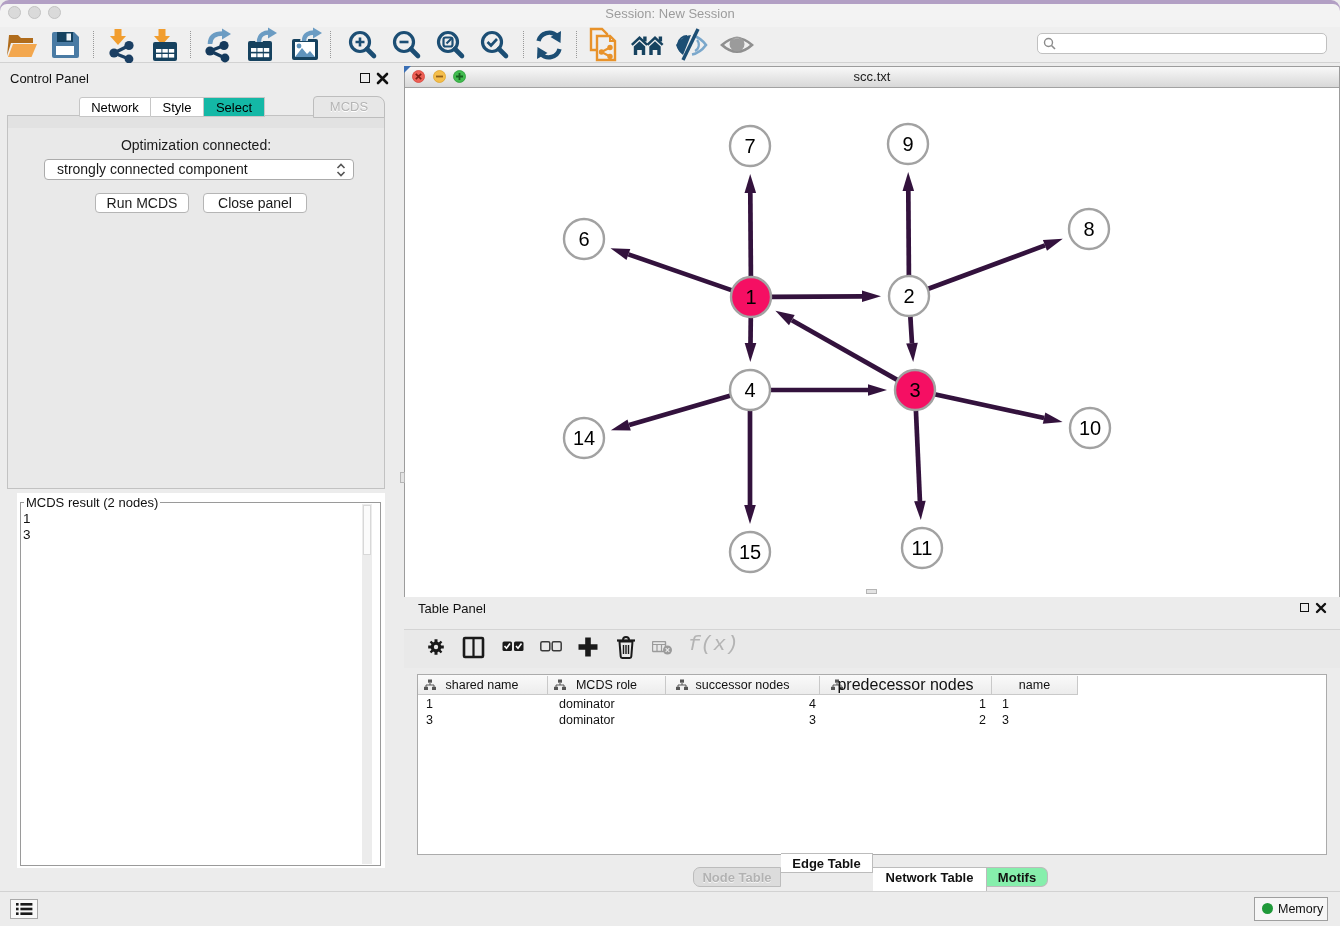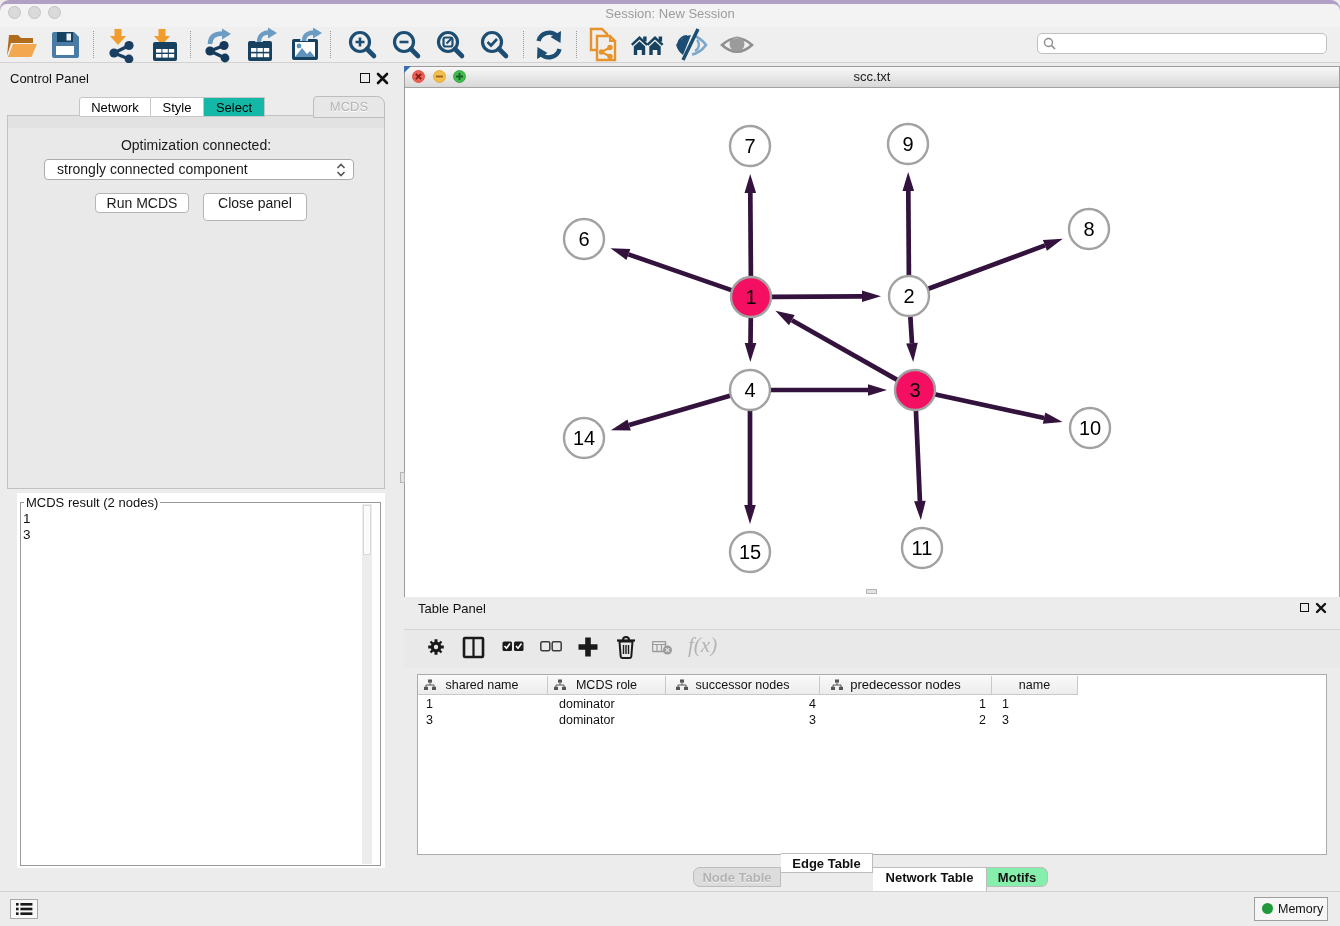--- a/index.html
+++ b/index.html
@@ -191,21 +191,21 @@
 <div class="abs" style="left:204px;top:97px;width:61px;height:20px;background:#14b8a6;border:1px solid #c6c6c6;border-left:none;font-size:13px;text-align:center;line-height:19px;">Select</div>
 <div class="abs" style="left:265px;top:96px;width:72px;height:22px;background:#e7e7e7;border:1px solid #bdbdbd;border-radius:4px 8px 0 0;font-size:13px;text-align:center;line-height:20px;color:#b4b4b4;text-shadow:0 1px 0 #fff;margin-left:48px;">MCDS</div>
 
 <div class="abs" style="left:7px;top:137px;width:378px;text-align:center;font-size:14px;color:#1a1a1a;">Optimization connected:</div>
 <div class="abs" style="left:44px;top:159px;width:310px;height:21px;background:#fff;border:1px solid #ababab;border-radius:4px;font-size:14px;line-height:19px;padding-left:12px;color:#1a1a1a;">strongly connected component
 <svg class="abs" style="right:6px;top:3px;" width="12" height="14" viewBox="0 0 12 14">
       <path d="M2.5 5 L6 1.5 L9.5 5" fill="none" stroke="#555" stroke-width="1.6"></path>
       <path d="M2.5 9 L6 12.5 L9.5 9" fill="none" stroke="#555" stroke-width="1.6"></path>
     </svg></div>
 <div class="abs" style="left:95px;top:193px;width:94px;height:20px;background:#fff;border:1px solid #b5b5b5;border-radius:4px;font-size:14px;text-align:center;line-height:18px;color:#1a1a1a;">Run MCDS</div>
-<div class="abs" style="left:203px;top:193px;width:104px;height:28px;background:#fff;border:1px solid #b5b5b5;border-radius:4px;font-size:14px;text-align:center;line-height:18px;color:#1a1a1a;">Close panel</div>
+<div class="abs" style="left:203px;top:193px;width:104px;height:20px;background:#fff;border:1px solid #b5b5b5;border-radius:4px;font-size:14px;text-align:center;line-height:18px;color:#1a1a1a;">Close panel</div>
 
 <div class="abs" style="left:17px;top:493px;width:368px;height:375px;background:#fff;"></div>
 <div class="abs" style="left:20px;top:502px;width:361px;height:364px;border:1px solid #9a9a9a;"></div>
 <div class="abs" style="left:24px;top:495px;background:#fff;padding:0 2px;font-size:13px;color:#111;">MCDS result (2 nodes)</div>
 <div class="abs" style="left:362px;top:504px;width:10px;height:360px;background:#ececec;"></div>
 <div class="abs" style="left:363px;top:505px;width:8px;height:50px;background:#fbfbfb;border:1px solid #d8d8d8;"></div>
 <div class="abs" style="left:23px;top:511px;font-size:13.5px;color:#111;line-height:16px;">1<br>3</div>
 
 <div class="abs" style="left:404px;top:66px;width:936px;height:531px;background:#fff;border:1px solid #9c9c9c;border-bottom:none;"></div>
 <div class="abs" style="left:405px;top:67px;width:934px;height:21px;background:linear-gradient(#f8f8f8,#d8d8d8);border-bottom:1px solid #a2a2a2;"></div>
@@ -318,21 +318,21 @@
     <path d="M2 5.5 h18" stroke="#1a1a1a" stroke-width="2.2"></path>
     <path d="M8 5 a3 3 0 0 1 6 0" fill="none" stroke="#1a1a1a" stroke-width="2"></path>
     <path d="M8.5 10 v9 M11 10 v9 M13.5 10 v9" stroke="#1a1a1a" stroke-width="1.4"></path>
   </svg>
 <svg class="abs" style="left:652px;top:641px;" width="21" height="14" viewBox="0 0 21 14">
     <rect x="0.5" y="0.5" width="13" height="10" rx="1" fill="none" stroke="#9b9b9b" stroke-width="1.4"></rect>
     <path d="M0.5 3.5 h13 M5 3.5 v7 M9.5 3.5 v7" stroke="#9b9b9b" stroke-width="1.2"></path>
     <circle cx="15.5" cy="9" r="4.5" fill="#9b9b9b"></circle>
     <path d="M13.7 7.2 l3.6 3.6 M17.3 7.2 l-3.6 3.6" stroke="#e9e9e9" stroke-width="1.2"></path>
   </svg>
-<div class="abs" style="left:688px;top:633px;font-family:Liberation Serif, serif;font-style:italic;font-size:21px;color:#b4b4b4;">f(x)</div>
+<div class="abs" style="left:688px;top:633px;font-family:Liberation Mono, monospace;font-style:italic;font-size:21px;color:#b4b4b4;">f(x)</div>
 
 <div class="abs" style="left:417px;top:674px;width:910px;height:181px;background:#fff;border:1px solid #ababab;"></div>
 <div class="abs" style="left:418px;top:675px;width:660px;height:20px;background:linear-gradient(#fafafa,#ececec);border-bottom:1px solid #c9c9c9;"></div>
 <svg class="abs" style="left:424px;top:679px;" width="12" height="12" viewBox="0 0 12 12">
     <g fill="#555">
       <rect x="4" y="0.5" width="4" height="3.2"></rect>
       <rect x="0" y="7.8" width="4" height="3.2"></rect>
       <rect x="8" y="7.8" width="4" height="3.2"></rect>
     </g>
     <path d="M6 4 v2 M2 8 v-2 h8 v2" stroke="#555" stroke-width="1" fill="none"></path>
@@ -357,21 +357,21 @@
     <g fill="#555">
       <rect x="4" y="0.5" width="4" height="3.2"></rect>
       <rect x="0" y="7.8" width="4" height="3.2"></rect>
       <rect x="8" y="7.8" width="4" height="3.2"></rect>
     </g>
     <path d="M6 4 v2 M2 8 v-2 h8 v2" stroke="#555" stroke-width="1" fill="none"></path>
   </svg>
 <div class="abs" style="left:417px;top:676px;width:131px;height:18px;border-right:1px solid #c9c9c9;font-size:12.5px;text-align:center;line-height:18px;color:#111;">shared name</div>
 <div class="abs" style="left:548px;top:676px;width:118px;height:18px;border-right:1px solid #c9c9c9;font-size:12.5px;text-align:center;line-height:18px;color:#111;">MCDS role</div>
 <div class="abs" style="left:666px;top:676px;width:154px;height:18px;border-right:1px solid #c9c9c9;font-size:12.5px;text-align:center;line-height:18px;color:#111;">successor nodes</div>
-<div class="abs" style="left:820px;top:676px;width:172px;height:18px;border-right:1px solid #c9c9c9;font-size:13px;text-align:center;line-height:18px;color:#111;">predecessor nodes</div>
+<div class="abs" style="left:820px;top:676px;width:172px;height:18px;border-right:1px solid #c9c9c9;font-size:16px;text-align:center;line-height:18px;color:#111;">predecessor nodes</div>
 <div class="abs" style="left:992px;top:676px;width:86px;height:18px;border-right:1px solid #c9c9c9;font-size:12.5px;text-align:center;line-height:18px;color:#111;">name</div>
 
 <div class="abs" style="left:426px;top:697px;font-size:12.5px;color:#111;">1</div>
 <div class="abs" style="left:559px;top:697px;font-size:12.5px;color:#111;">dominator</div>
 <div class="abs" style="left:666px;top:697px;width:150px;text-align:right;font-size:12.5px;color:#111;">4</div>
 <div class="abs" style="left:820px;top:697px;width:166px;text-align:right;font-size:12.5px;color:#111;">1</div>
 <div class="abs" style="left:1002px;top:697px;font-size:12.5px;color:#111;">1</div>
 <div class="abs" style="left:426px;top:713px;font-size:12.5px;color:#111;">3</div>
 <div class="abs" style="left:559px;top:713px;font-size:12.5px;color:#111;">dominator</div>
 <div class="abs" style="left:666px;top:713px;width:150px;text-align:right;font-size:12.5px;color:#111;">3</div>

